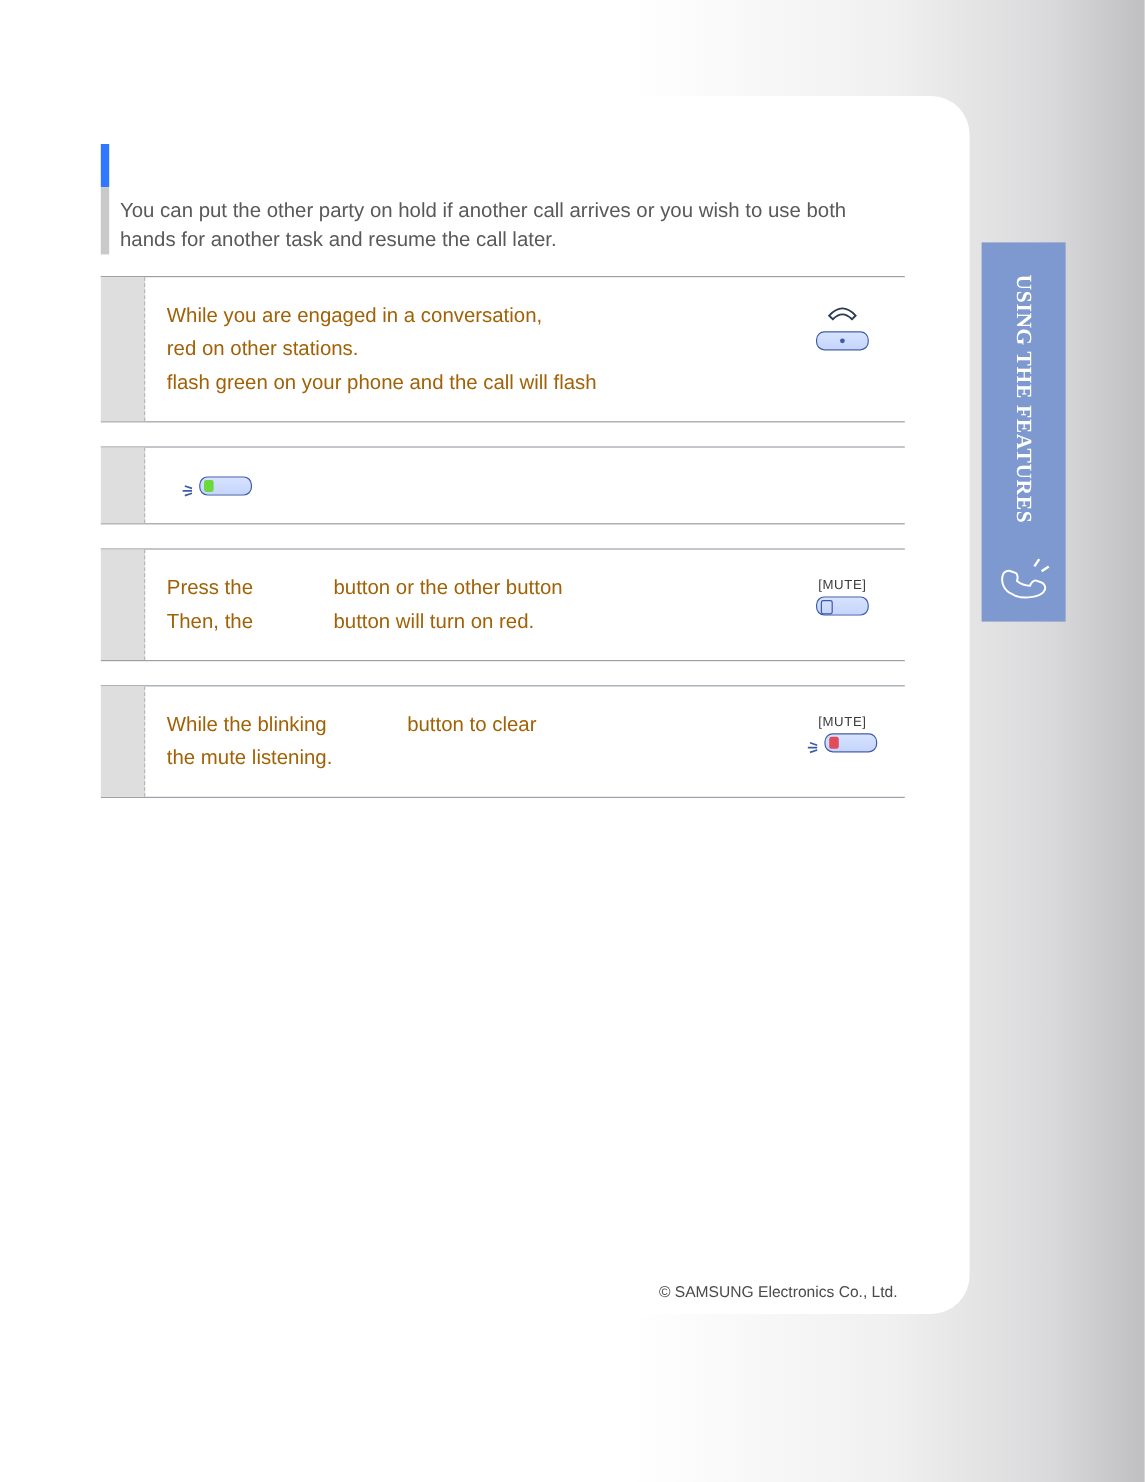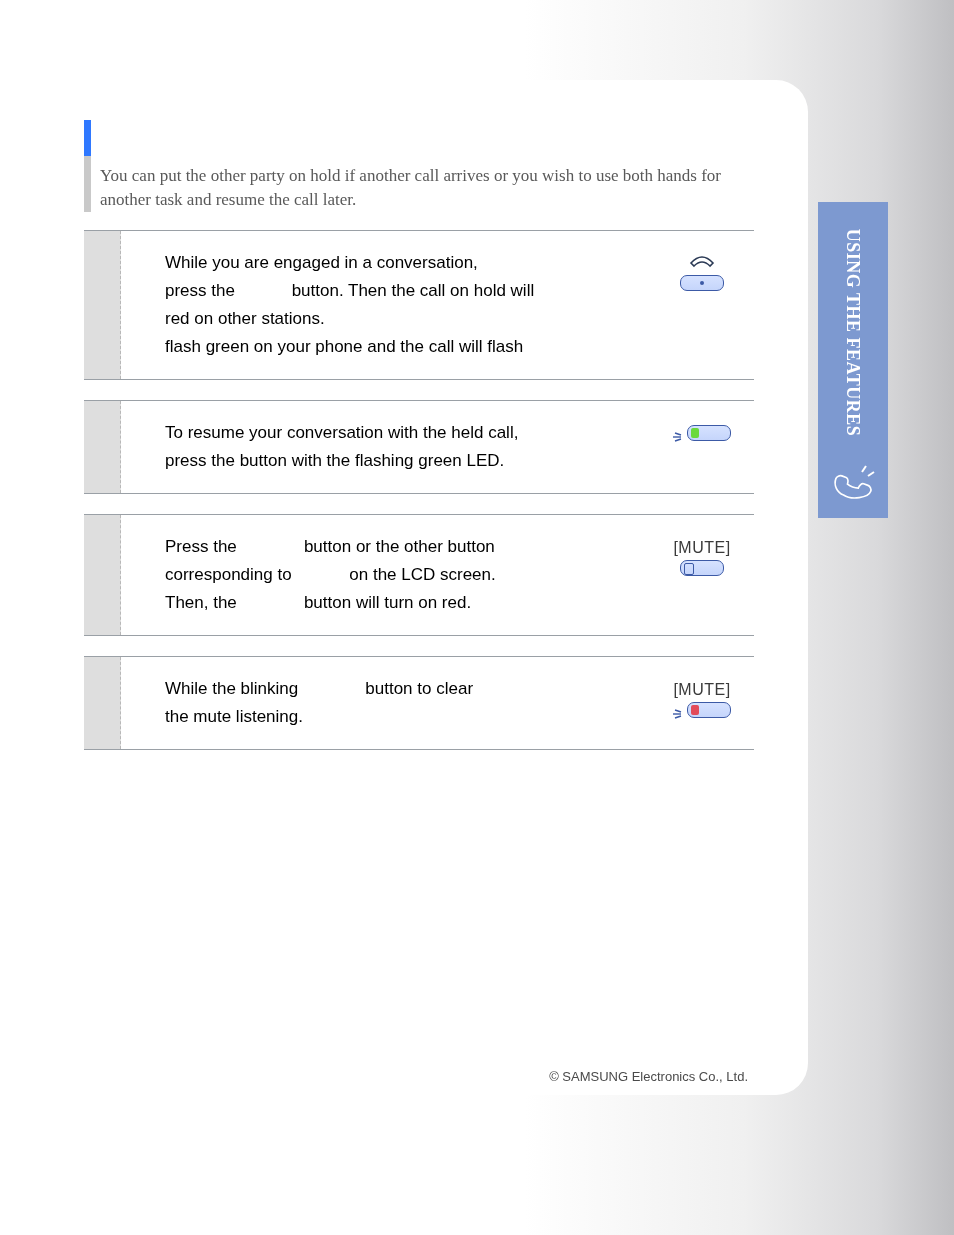--- a/index.html
+++ b/index.html
@@ -44,21 +44,20 @@
     width: 7px;
   }
   .section-intro .bar-blue { top: 0; height: 36px; background: #2f78ff; }
   .section-intro .bar-gray { top: 36px; bottom: 0; background: #c9c9c9; }
   .section-intro .space { height: 44px; }
   .section-intro p {
     margin: 0;
     font-size: 17px;
     line-height: 24px;
     color: #595959;
-    font-family: Liberation Serif, serif;
   }
 
   
   .step {
     border-top: 1px solid #9aa0a6;
     border-bottom: 1px solid #9aa0a6;
     display: flex;
     margin-bottom: 20px;
   }
   .step .num-col {
@@ -69,23 +68,22 @@
   }
   .step .body {
     flex: 1;
     padding: 18px 10px 18px 18px;
     display: flex;
   }
   .step .body .text {
     flex: 1;
     font-size: 17px;
     line-height: 28px;
-    color: #000000;
+    color: #a16207;
     padding-right: 16px;
-    margin-left: 26px;
   }
   .step .body .illus {
     width: 84px;
     min-width: 84px;
     padding-top: 6px;
     text-align: center;
   }
 
   
   .key-btn {
@@ -114,21 +112,21 @@
     vertical-align: middle;
   }
   .rays svg { display: block; }
 
   .phone-handset {
     display: inline-block;
     margin-bottom: 2px;
   }
 
   .mute-label {
-    font-size: 16px;
+    font-size: 11px;
     letter-spacing: 0.5px;
     color: #3a3a3a;
     margin-bottom: 3px;
   }
 
   
   .side-tab {
     position: absolute;
     top: 202px;
     left: 818px;
@@ -187,48 +185,39 @@
       <div class="bar-gray"></div>
       <div class="space"></div>
       <p>You can put the other party on hold if another call arrives or you wish to use both hands for another task and resume the call later.</p>
     </div>
 
     <div class="step">
       <div class="num-col"></div>
       <div class="body">
         <div class="text">
           <div>While you are engaged in a conversation,</div>
-          <div>
-            <span>press the </span>
-            <span style="visibility:hidden">HOLD</span>
-            <span> button. Then the call on hold will</span>
-          </div>
           <div>red on other stations.</div>
           <div>flash green on your phone and the call will flash</div>
         </div>
         <div class="illus">
           <span class="phone-handset">
             <svg width="26" height="14" viewBox="0 0 26 14">
               <path d="M2 8 Q13 -4 24 8 L21 11 Q13 3 5 11 Z" fill="none" stroke="#2b3a55" stroke-width="1.6"></path>
             </svg>
           </span><br>
           <span class="key-btn">
             <span class="led" style="width:4px;height:4px;top:5px;left:19px;border-radius:50%;background:#3c5aa6"></span>
           </span>
         </div>
       </div>
     </div>
 
     <div class="step">
       <div class="num-col"></div>
       <div class="body">
-        <div class="text">
-          <div>To resume your conversation with the held call,</div>
-          <div>press the button with the flashing green LED.</div>
-        </div>
         <div class="illus">
           <span class="rays">
             <svg width="12" height="16" viewBox="0 0 12 16">
               <line x1="2" y1="4" x2="8" y2="6" stroke="#3c5aa6" stroke-width="1.4"></line>
               <line x1="0" y1="8" x2="8" y2="8" stroke="#3c5aa6" stroke-width="1.4"></line>
               <line x1="2" y1="12" x2="8" y2="10" stroke="#3c5aa6" stroke-width="1.4"></line>
             </svg>
           </span><span class="key-btn">
             <span class="led led-green"></span>
           </span>
@@ -238,25 +227,20 @@
 
 
     <div class="step">
       <div class="num-col"></div>
       <div class="body">
         <div class="text">
           <div>
             <span>Press the </span>
             <span style="visibility:hidden">[MUTE]</span>
             <span> button or the other button</span>
-          </div>
-          <div>
-            <span>corresponding to </span>
-            <span style="visibility:hidden">MUTE</span>
-            <span> on the LCD screen.</span>
           </div>
           <div>
             <span>Then, the </span>
             <span style="visibility:hidden">[MUTE]</span>
             <span> button will turn on red.</span>
           </div>
         </div>
         <div class="illus">
           <div class="mute-label">[MUTE]</div>
           <span class="key-btn">

